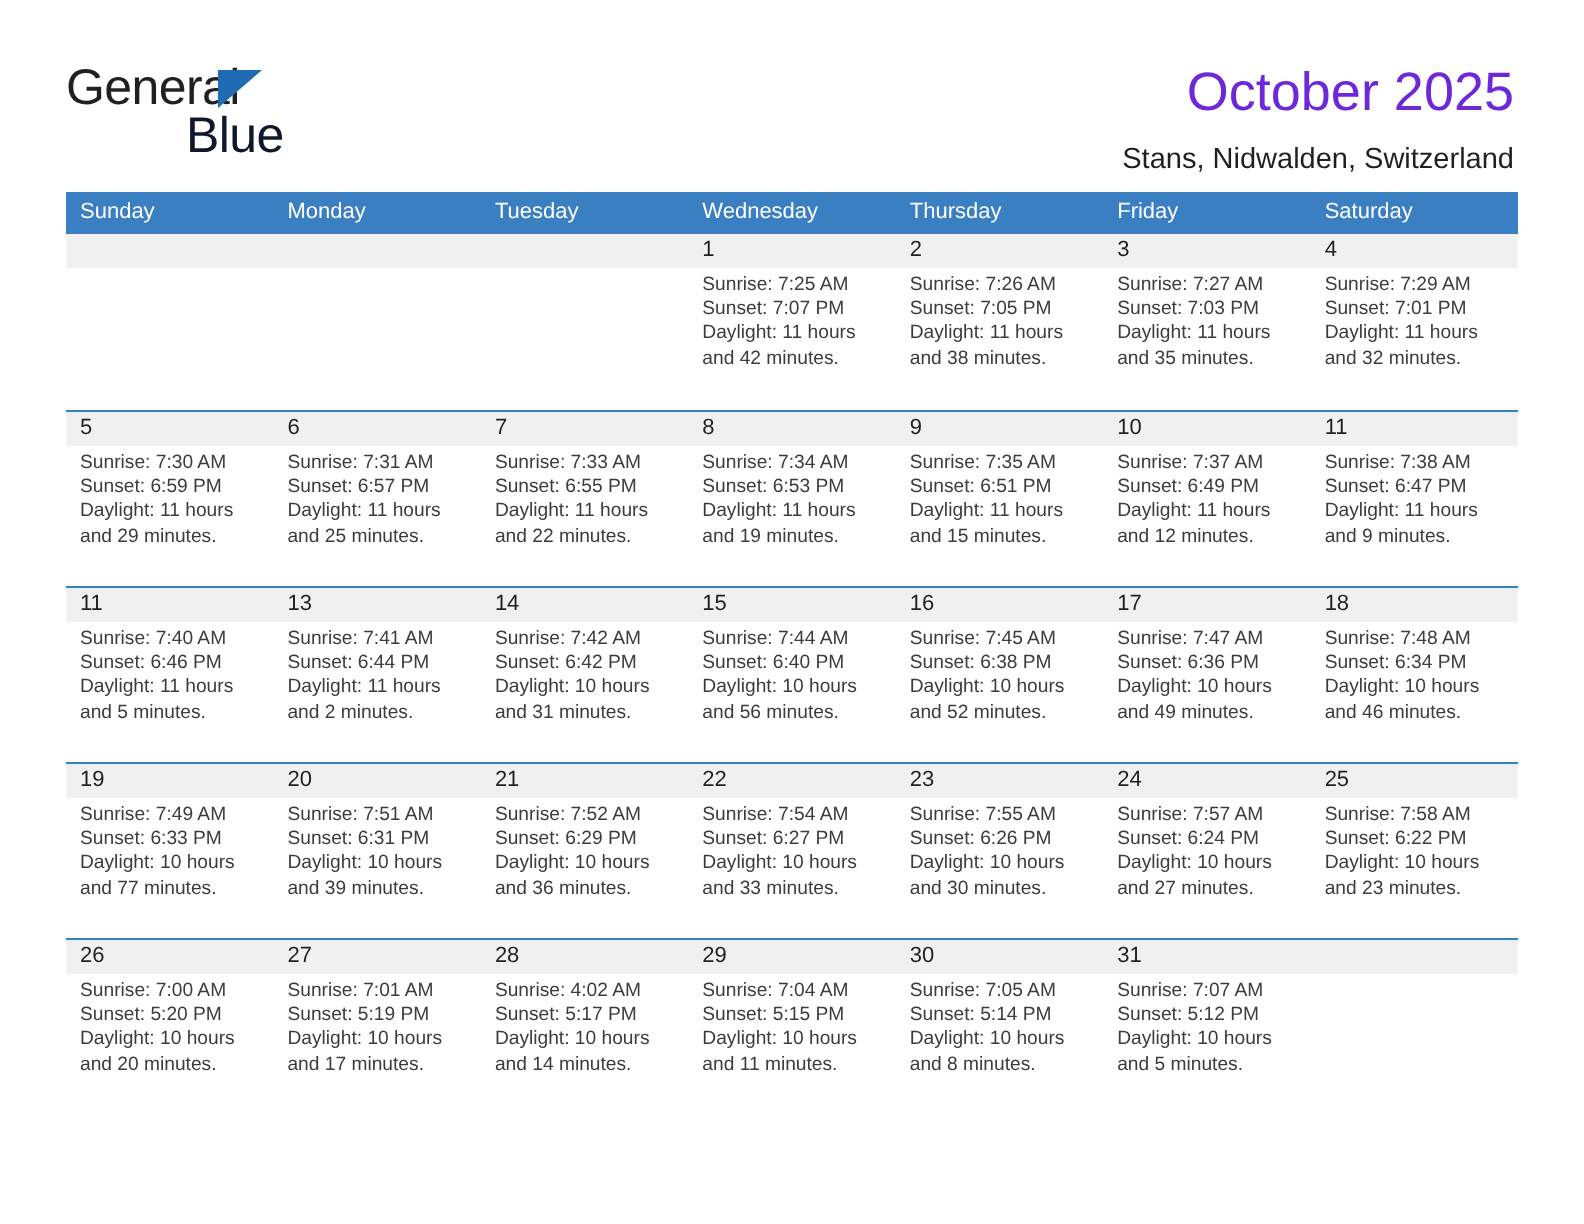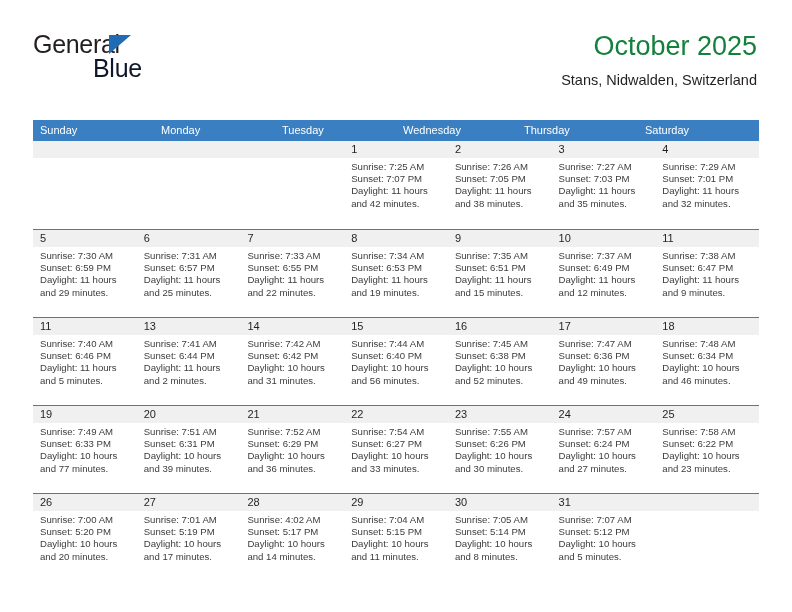--- a/index.html
+++ b/index.html
@@ -67,37 +67,37 @@
   }
 
   .title-block {
     position: absolute;
     right: 35px;
     top: 30px;
     text-align: right;
   }
   .cal-title {
     font-size: 27px;
-    color: #15803d;
+    color: #6d28d9;
     line-height: 32px;
     white-space: nowrap;
   }
   .cal-subtitle {
     margin-top: 9px;
     font-size: 14.5px;
     color: #231f20;
     line-height: 18px;
     white-space: nowrap;
   }
 
   
   .calendar {
     position: absolute;
     left: 33px;
-    top: 120px;
+    top: 96px;
     width: 726px;
   }
   .weekdays {
     display: flex;
     background: #3a7fc1;
     height: 21px;
   }
   .weekday {
     flex: 1 1 0;
     color: #ffffff;
@@ -165,20 +165,21 @@
 
   </div>
 
   <div class="calendar">
     <div class="weekdays" id="weekday-row">
         <div class="weekday">Sunday</div>
         <div class="weekday">Monday</div>
         <div class="weekday">Tuesday</div>
         <div class="weekday">Wednesday</div>
         <div class="weekday">Thursday</div>
+        <div class="weekday">Friday</div>
         <div class="weekday">Saturday</div>
       </div>
     <div id="weeks-container">
         <div class="week first">
           <div class="day empty">
             <div class="day-num"></div>
           </div>
           <div class="day empty">
             <div class="day-num"></div>
           </div>

